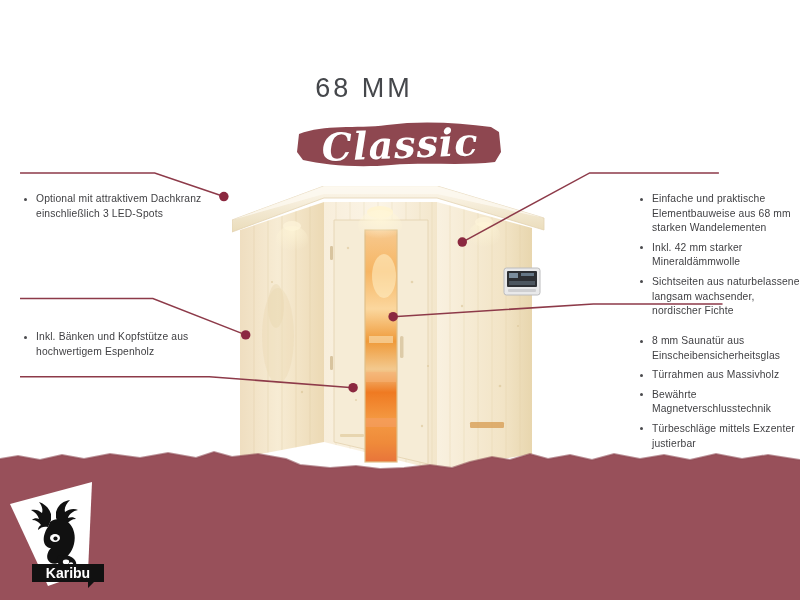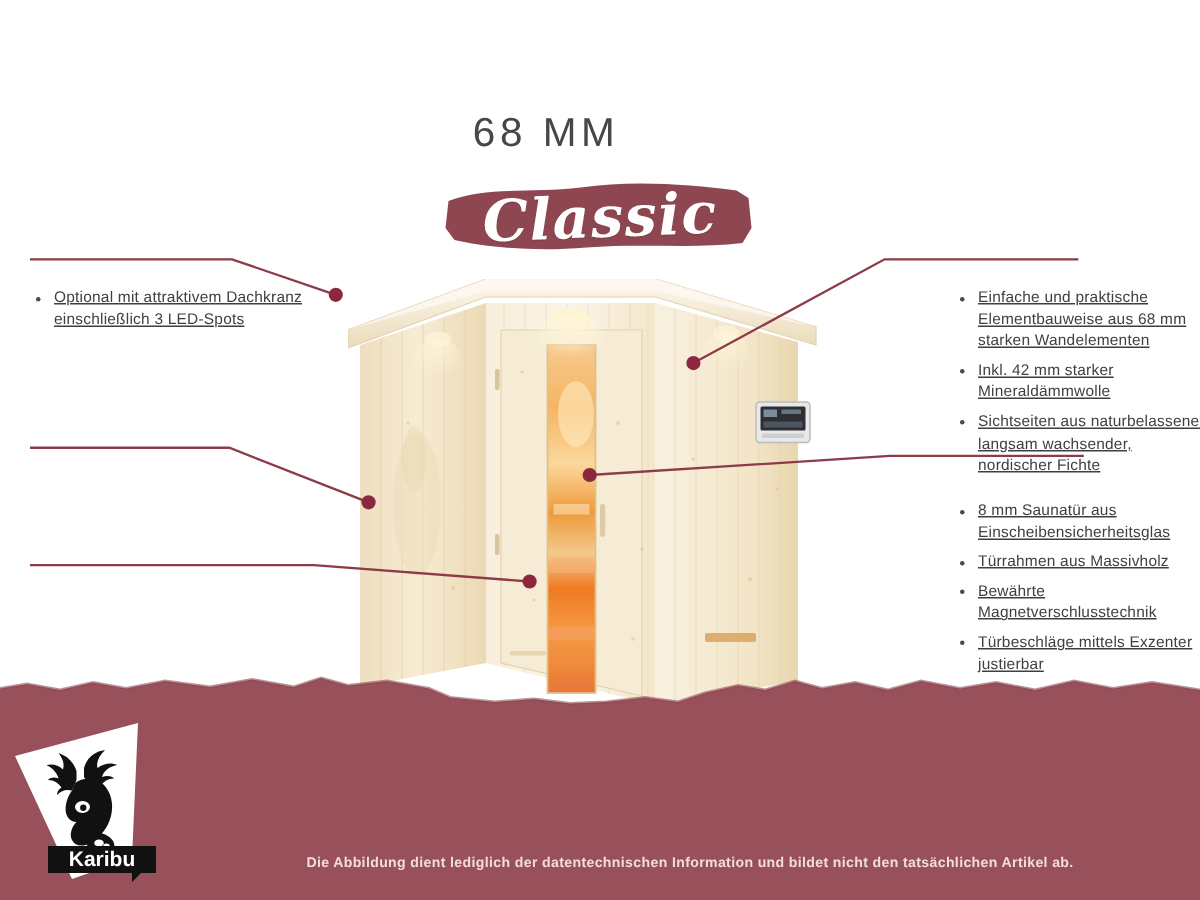--- a/index.html
+++ b/index.html
@@ -42,21 +42,20 @@
   .callout { position:absolute; }
   .callout ul { list-style:none; }
   .callout li {
     position:relative;
     padding-left:14px;
     font-size:10.3px;
     line-height:14.6px;
     color:#3f3f42;
     margin-bottom:5px;
     letter-spacing:.15px;
-    text-decoration:underline;
   }
   .callout li:before {
     content:"";
     position:absolute; left:2px; top:5.5px;
     width:3px; height:3px; border-radius:50%;
     background:#4a4a4d;
   }
   .cl-1 { left:22px; top:192px; width:190px; }
   .cl-2 { left:22px; top:330px; width:190px; }
   .cl-3 { left:22px; top:416px; width:200px; }
@@ -251,20 +250,25 @@
       <circle cx="508" cy="266" r="5.2"></circle>
       <circle cx="432" cy="348" r="5.2"></circle>
     </g>
   </svg>
 
   <div class="callout cl-1">
     <ul>
       <li>Optional mit attraktivem Dachkranz einschließlich 3 LED-Spots</li>
     </ul>
   </div>
+  <div class="callout cl-2">
+    <ul>
+      <li>Inkl. Bänken und Kopfstütze aus hochwertigem Espenholz</li>
+    </ul>
+  </div>
 
   <div class="callout cr-1">
     <ul>
       <li>Einfache und praktische Elementbauweise aus 68 mm starken Wandelementen</li>
       <li>Inkl. 42 mm starker Mineraldämmwolle</li>
       <li>Sichtseiten aus naturbelassener, langsam wachsender, nordischer Fichte</li>
     </ul>
   </div>
   <div class="callout cr-2">
     <ul>
@@ -281,21 +285,20 @@
                L214,17 L232,22 L258,19 L286,24 L300,30 L330,33 L356,31 L380,34
                L404,33 L430,30 L452,33 L470,27 L492,22 L510,25 L530,19 L548,24
                L570,20 L592,25 L614,19 L640,24 L664,20 L690,25 L716,19 L742,24
                L768,20 L800,25 L800,165 L0,165 Z" fill="#98505a"></path>
       <path d="M0,24 L18,21 L40,25 L62,20 L84,24 L110,19 L140,23 L168,18 L196,23
                L214,17 L232,22 L258,19 L286,24 L300,30 L330,33 L356,31 L380,34
                L404,33 L430,30 L452,33 L470,27 L492,22 L510,25 L530,19 L548,24
                L570,20 L592,25 L614,19 L640,24 L664,20 L690,25 L716,19 L742,24
                L768,20 L800,25" fill="none" stroke="#8d4a54" stroke-width="2" opacity=".6"></path>
     </svg>
-    <div class="band-caption">Die Abbildung dient lediglich der datentechnischen Information und bildet nicht den tatsächlichen Artikel ab.</div>
   </div>
 
   <svg class="logo" viewBox="0 0 118 108">
     <polygon points="2,24 84,2 80,92 40,106" fill="#ffffff"></polygon>
 
     <g fill="#111111">
       <path d="M43,34 C41,28 37,24 31,22 C34,26 35,29 34,33 C31,30 27,29 23,30
                C27,32 30,35 31,39 C29,38 26,38 24,40 C28,40 31,42 33,45
                C31,46 30,48 30,50 C33,47 36,46 40,47 L43,40 Z"></path>
       <path d="M48,32 C50,25 55,21 62,20 C58,24 56,28 57,32 C61,29 66,28 70,30

